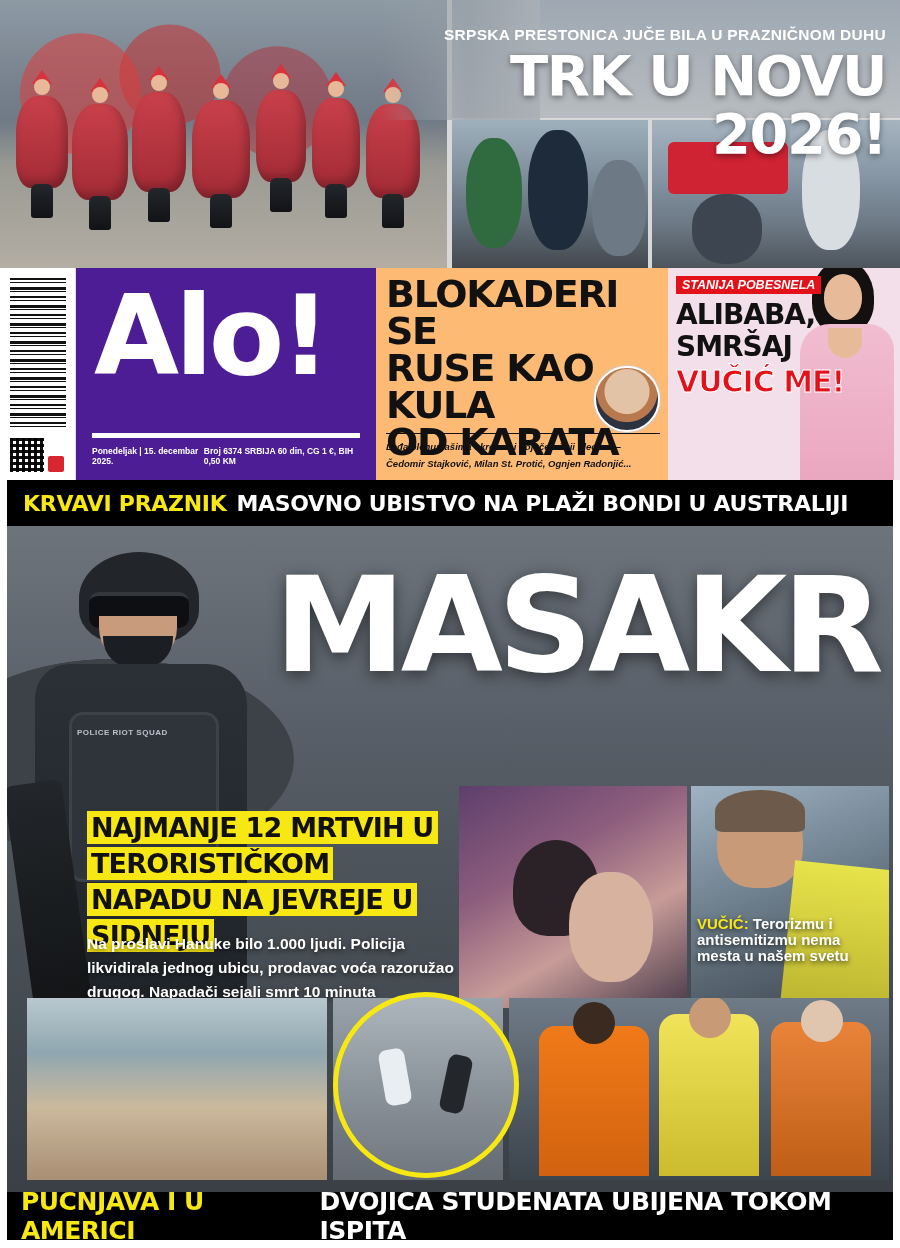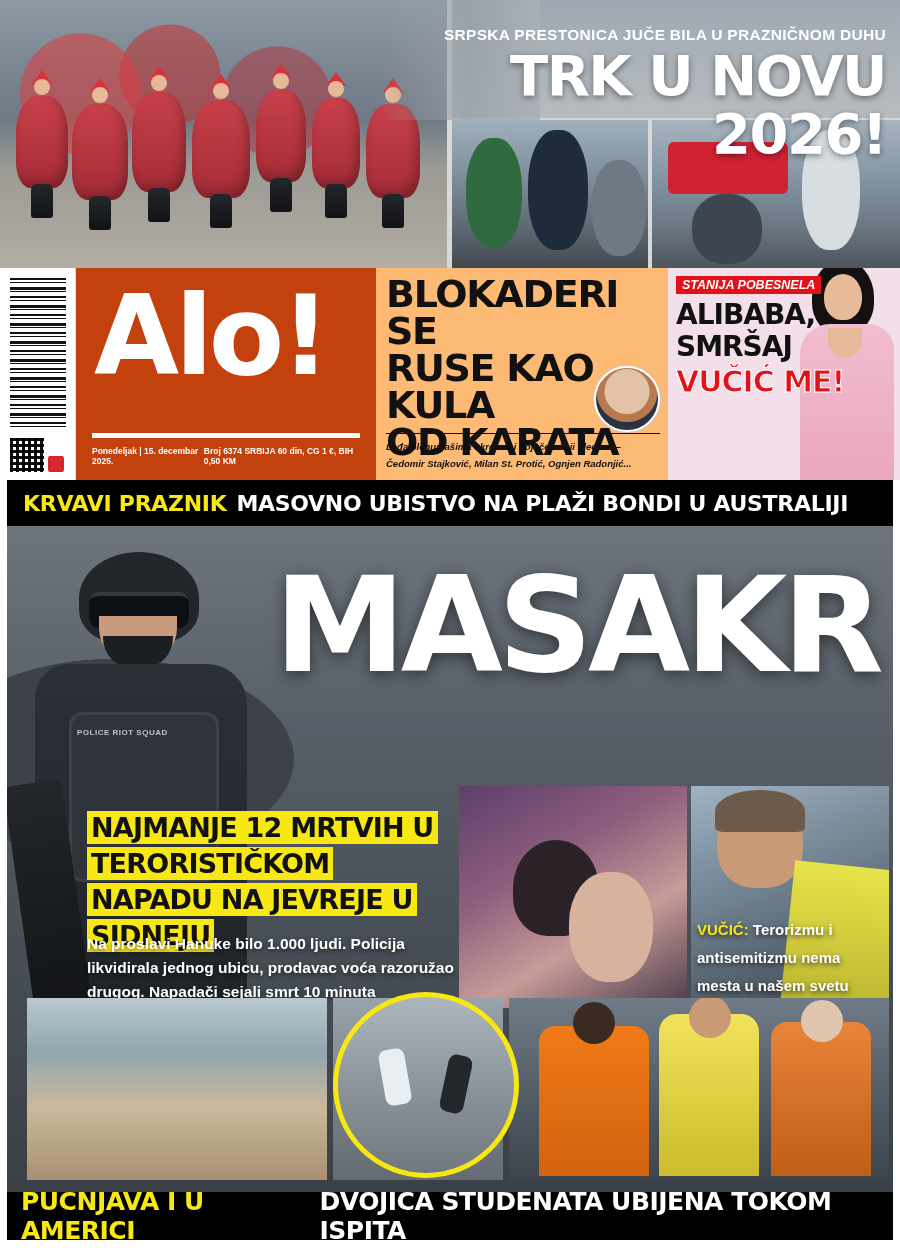--- a/index.html
+++ b/index.html
@@ -96,21 +96,21 @@
     background:
       repeating-linear-gradient(90deg,#111 0 3px,#fff 3px 6px),
       repeating-linear-gradient(180deg,#111 0 3px,#fff 3px 6px);
     background-blend-mode: multiply;
   }
   .qr-badge {
     position:absolute; left: 48px; top: 188px; width: 16px; height: 16px;
     background:#d8262e; border-radius:2px;
   }
   .mh-logo {
-    width: 300px; background:#c2410c; position:relative; color:#fff;
+    width: 300px; background:#4c1d95; position:relative; color:#fff;
   }
   .mh-logo .logo-text {
     position:absolute; left: 18px; top: 12px;
     font-family:"DejaVu Sans", sans-serif; font-weight:bold;
     font-size: 110px; line-height: 112px; letter-spacing:-4px; color:#fff;
   }
   .mh-logo .logo-underline {
     position:absolute; left: 16px; bottom: 42px; width: 268px; height: 5px; background:#fff;
   }
   .mh-logo .logo-meta {
@@ -273,21 +273,21 @@
     overflow:hidden;
   }
   .photo-vucic .v-head { position:absolute; left: 26px; top: 10px; width: 86px; height: 92px;
     border-radius: 48% 48% 42% 42%; background:#c89a77; }
   .photo-vucic .v-hair { position:absolute; left: 24px; top: 4px; width: 90px; height: 42px;
     border-radius: 50% 50% 10% 10%; background:#6d5a4a; }
   .photo-vucic .v-vest { position:absolute; left: 96px; top: 80px; width: 120px; height: 150px;
     background: linear-gradient(180deg,#e7e34a,#b9b32f); transform: rotate(6deg); }
   .vucic-quote {
     position:absolute; left: 690px; top: 436px; width: 186px;
-    color:#fff; font-size: 15px; line-height: 28px; font-weight:bold;
+    color:#fff; font-size: 15px; line-height: 16px; font-weight:bold;
     text-shadow: 0 2px 5px rgba(0,0,0,.7);
   }
   .vucic-quote b { color:#f7e713; }
   .strip {
     position:absolute; top: 518px; height: 182px; overflow:hidden;
   }
   .strip.beach { left: 20px; width: 300px;
     background: linear-gradient(180deg,#b9c8cf 0%,#8fa7b0 30%,#cbb99c 60%,#a98f74 100%); }
   .strip.road { left: 326px; width: 170px;
     background: linear-gradient(180deg,#9aa3ab 0%,#7e868e 45%,#646b72 100%); }

